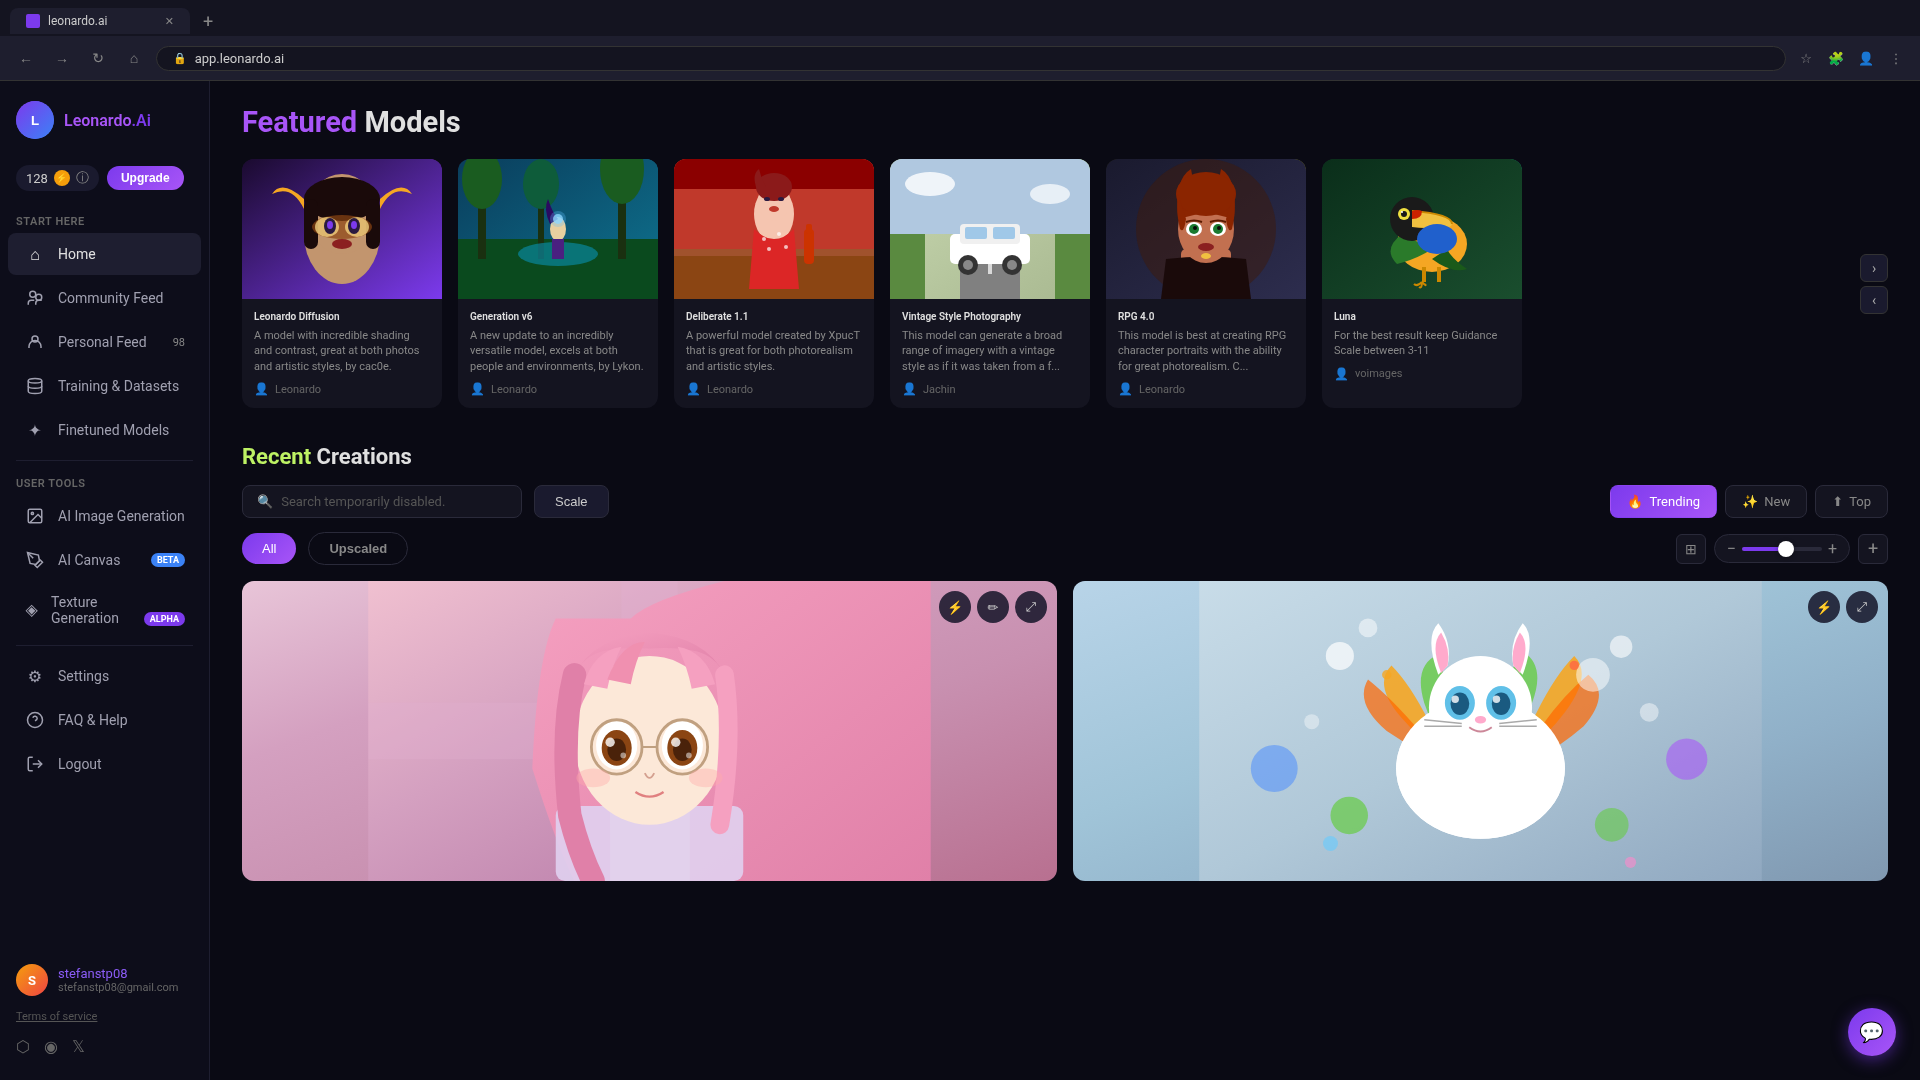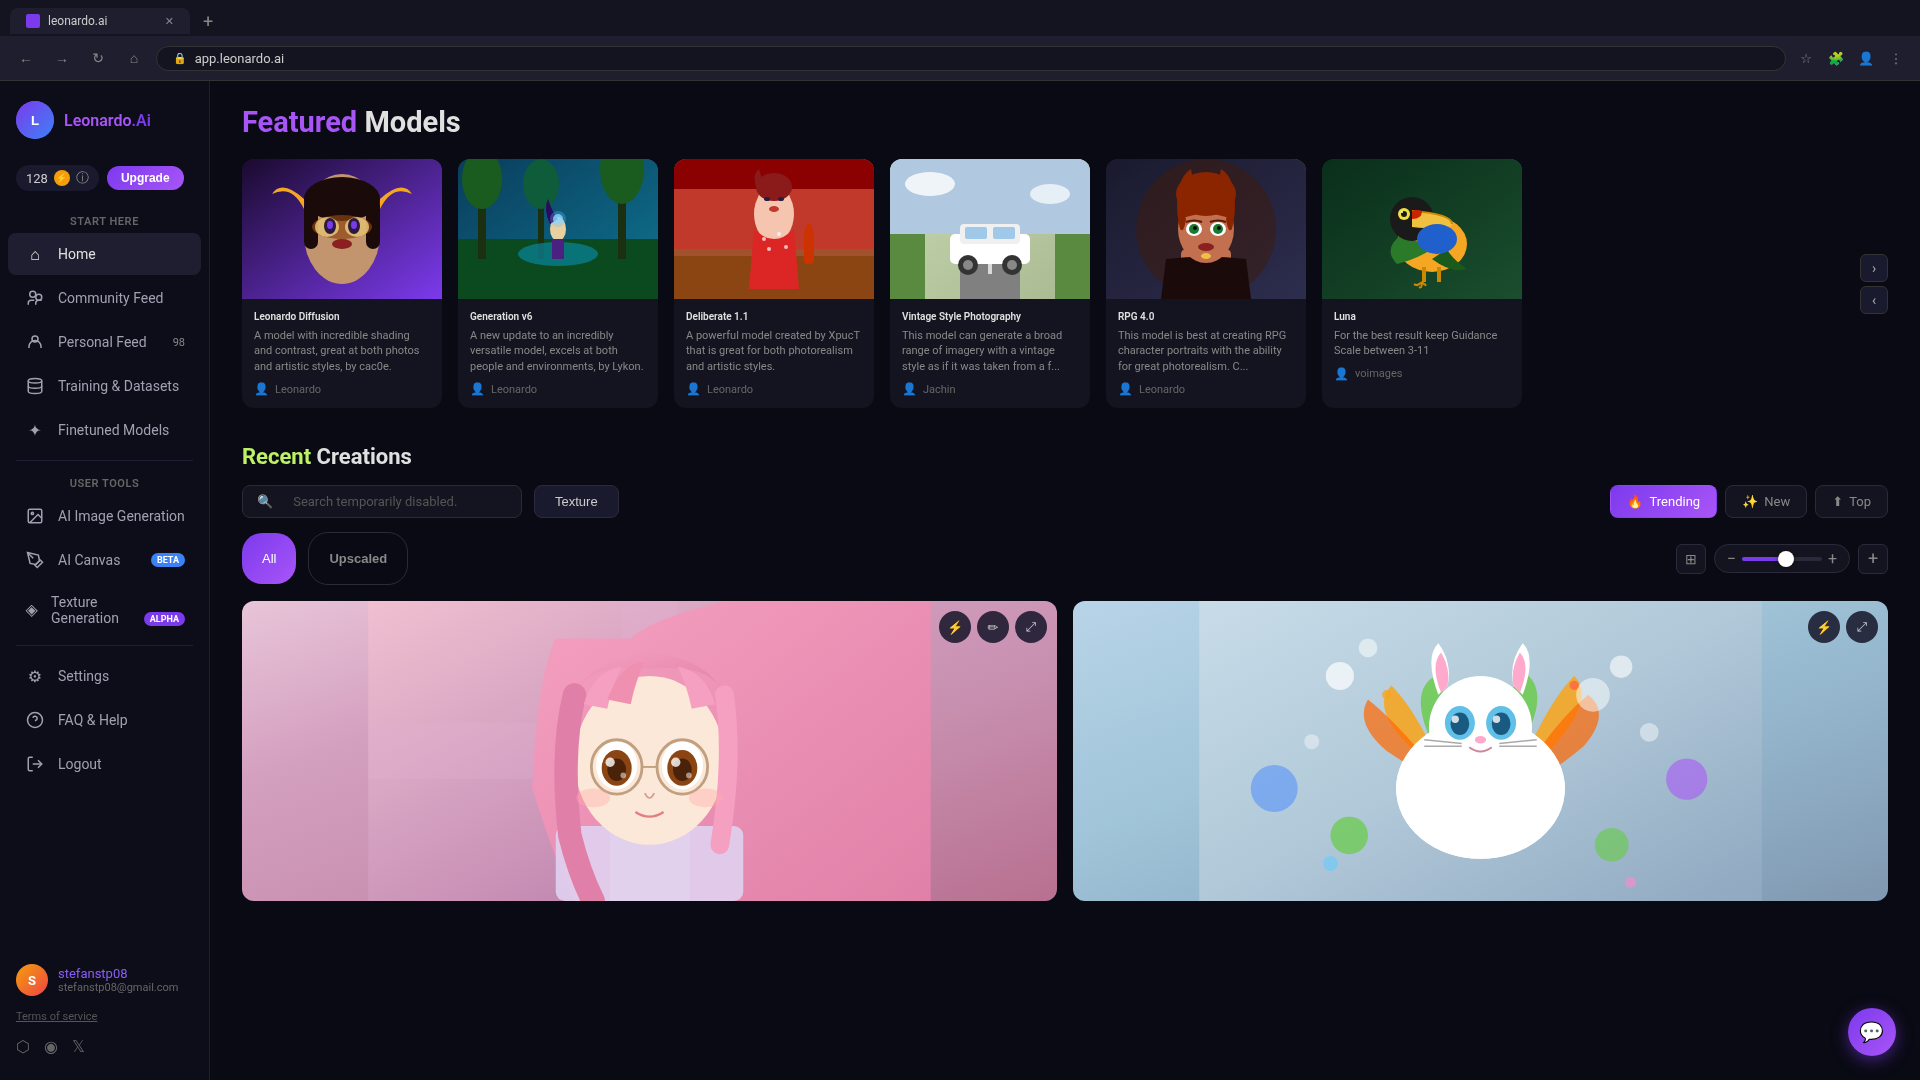--- a/index.html
+++ b/index.html
@@ -200,21 +200,20 @@
       cursor: pointer;
     }
 
     .section-label {
       font-size: 11px;
       color: #666;
       font-weight: 600;
       padding: 8px 16px 4px;
       text-transform: uppercase;
       letter-spacing: 0.05em;
-      text-align: center;
     }
 
     .nav-item {
       display: flex;
       align-items: center;
       gap: 12px;
       padding: 10px 16px;
       cursor: pointer;
       border-radius: 8px;
       margin: 1px 8px;
@@ -406,21 +405,21 @@
       background: #141420;
       border: 1px solid #2a2a3a;
       border-radius: 8px;
       padding: 8px 14px;
       gap: 8px;
       flex: 0 0 280px;
       color: #666;
       font-size: 13px;
     }
     .search-icon { font-size: 13px; color: #555; }
-    .search-input-text { color: #555; font-size: 13px; margin-left: 12px; }
+    .search-input-text { color: #555; font-size: 13px; }
     .search-btn {
       background: #1a1a2e;
       border: 1px solid #2a2a3a;
       border-radius: 8px;
       padding: 8px 20px;
       color: #ccc;
       font-size: 13px;
       font-weight: 500;
       cursor: pointer;
     }
@@ -451,21 +450,21 @@
       border-color: #2a2a3a;
     }
 
     .filter-row {
       display: flex;
       align-items: center;
       gap: 12px;
       margin-bottom: 16px;
     }
     .filter-btn {
-      padding: 18px 20px;
+      padding: 8px 20px;
       border-radius: 20px;
       font-size: 13px;
       font-weight: 500;
       cursor: pointer;
       border: none;
     }
     .filter-btn.active {
       background: linear-gradient(135deg, #7c3aed, #a855f7);
       color: white;
     }
@@ -1110,21 +1109,21 @@
 
     <h2 class="recent-title">
       <span style="color:#bef264">Recent</span><span> Creations</span>
     </h2>
 
     <div class="search-filter-row">
       <div class="search-box">
         <span class="search-icon">🔍</span>
         <span class="search-input-text">Search temporarily disabled.</span>
       </div>
-      <button class="search-btn">Texture</button>
+      <button class="search-btn">Scale</button>
 
       <div class="sort-controls">
         <div class="sort-btn active-trending">
           <span>🔥</span>
           <span>Trending</span>
         </div>
         <div class="sort-btn inactive">
           <span>✨</span>
           <span>New</span>
         </div>

